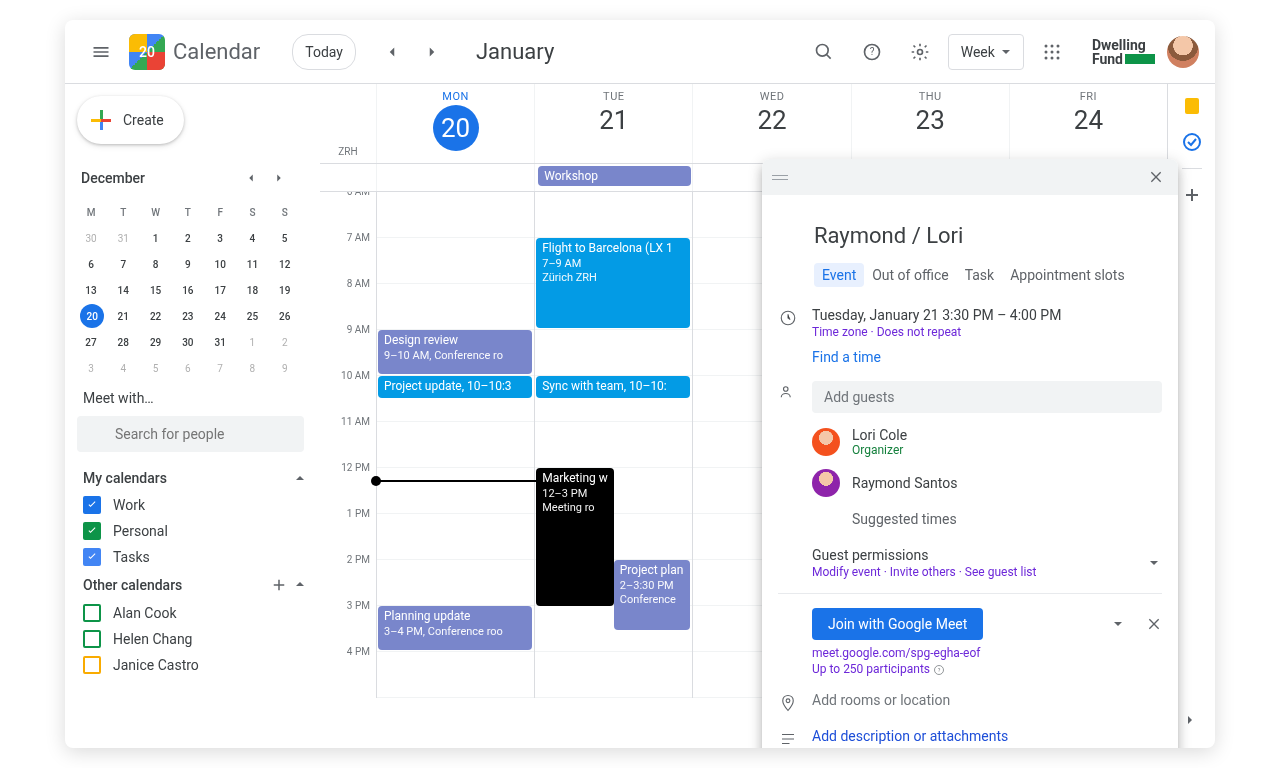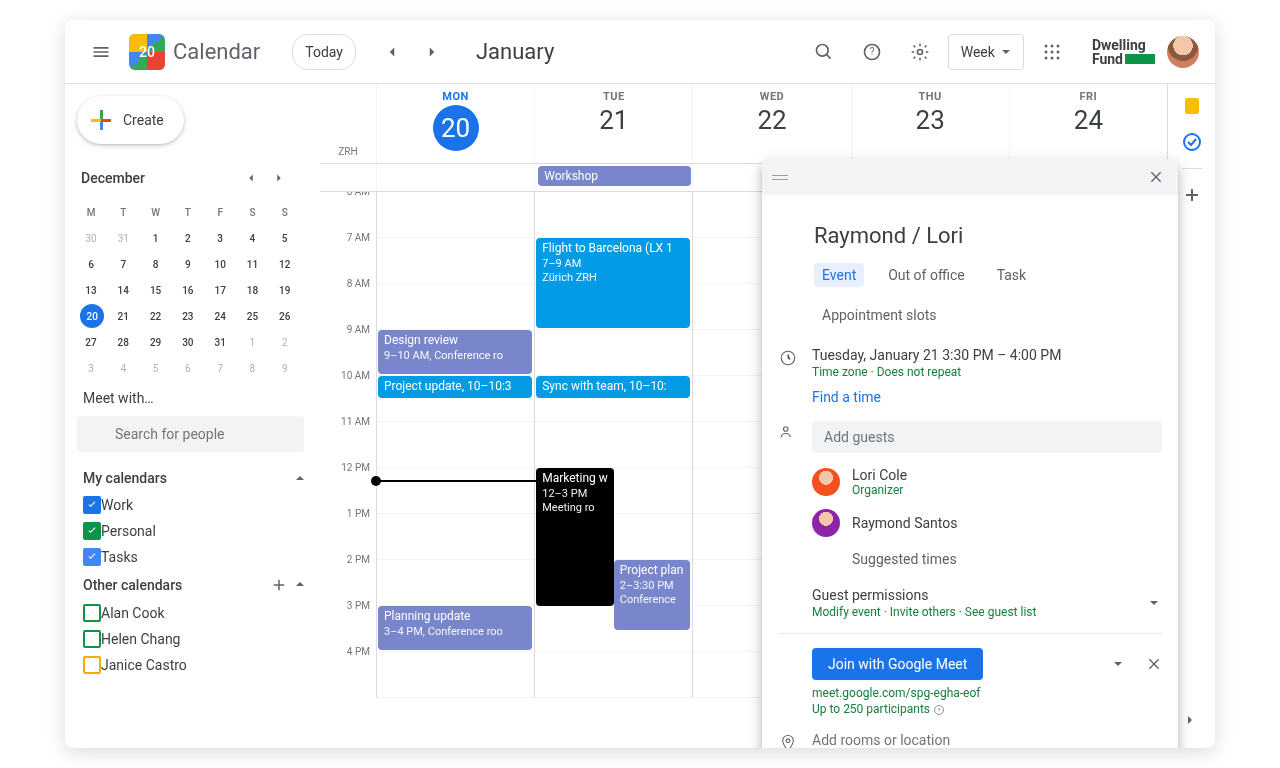--- a/index.html
+++ b/index.html
@@ -41,31 +41,31 @@
 .mini-grid{display:grid;grid-template-columns:repeat(7,1fr);gap:2px;font-size:10px}
 .mini-cell{width:28px;height:24px;display:flex;align-items:center;justify-content:center;border-radius:50%;cursor:pointer;color:#3c4043}
 .mini-head{color:#70757a;font-weight:500}
 .mini-dim{color:#b0b0b0}
 .mini-bold{font-weight:500}
 .mini-today{background:#1a73e8;color:#fff;width:24px;height:24px;margin:0 auto}
 .sect-title{font-size:14px;color:#3c4043;padding:10px 6px}
 .search-ppl{height:36px;background:#f1f3f4;border-radius:4px;display:flex;align-items:center;padding:0 12px;gap:26px;margin-bottom:12px;margin-right:16px}
 .search-ppl input{border:none;background:none;outline:none;font-size:14px;flex:1;color:#5f6368}
 .cal-group-hdr{display:flex;align-items:center;justify-content:space-between;padding:6px 12px 6px 6px;font-size:14px;font-weight:500;cursor:pointer}
-.cal-item{display:flex;align-items:center;gap:0;padding:4px 6px;font-size:14px}
+.cal-item{display:flex;align-items:center;gap:12px;padding:4px 6px;font-size:14px}
 .chk{width:18px;height:18px;border-radius:2px;display:flex;align-items:center;justify-content:center;color:#fff;font-size:12px}
 .chk.filled{background:var(--c)}
 .chk.empty{border:2px solid var(--c);background:#fff}
 
 .main{flex:1;display:flex;overflow:hidden;position:relative}
 .grid-wrap{flex:1;display:flex;flex-direction:column}
 .day-hdr{display:flex;height:80px;border-bottom:1px solid #dadce0}
 .tz-col{width:56px;display:flex;align-items:flex-end;justify-content:center;padding-bottom:6px;font-size:10px;color:#70757a}
 .day-col-hdr{flex:1;display:flex;flex-direction:column;align-items:center;padding-top:6px;border-left:1px solid #f1f3f4}
-.dow{font-size:11px;font-weight:700;color:#70757a;letter-spacing:0.5px}
+.dow{font-size:11px;font-weight:400;color:#70757a;letter-spacing:0.5px}
 .dow.active{color:#1a73e8}
 .dnum{font-size:26px;color:#3c4043;margin-top:2px}
 .dnum.active{width:46px;height:46px;background:#1a73e8;color:#fff;border-radius:50%;display:flex;align-items:center;justify-content:center}
 .allday-row{display:flex;height:28px;border-bottom:1px solid #dadce0}
 .allday-cell{flex:1;border-left:1px solid #f1f3f4;padding:2px}
 .grid-scroll{flex:1;overflow-y:auto;position:relative}
 .grid-inner{display:flex;position:relative}
 .time-col{width:56px}
 .hour-lbl{height:46px;font-size:10px;color:#70757a;text-align:right;padding-right:6px;position:relative;top:-6px}
 .day-cols{flex:1;display:flex;position:relative}
@@ -76,27 +76,27 @@
 .ev-sub{font-size:11px;opacity:0.95}
 .now-line{position:absolute;left:0;right:0;height:2px;background:#000;z-index:5}
 .now-dot{position:absolute;left:-5px;top:-4px;width:10px;height:10px;background:#000;border-radius:50%}
 
 .popup{position:absolute;left:697px;top:139px;width:416px;background:#fff;border-radius:8px;box-shadow:0 8px 10px 1px rgba(0,0,0,0.14),0 3px 14px 2px rgba(0,0,0,0.12),0 5px 5px -3px rgba(0,0,0,0.2);z-index:100;overflow:hidden}
 .pop-hdr{height:36px;background:#f1f3f4;display:flex;align-items:center;justify-content:space-between;padding:0 8px}
 .drag-h{width:20px;display:flex;flex-direction:column;gap:3px;align-items:center}
 .drag-h span{width:16px;height:1px;background:#9aa0a6}
 .pop-body{padding:16px 16px}
 .pop-title{font-size:22px;color:#3c4043;padding:12px 0 6px 36px;border-bottom:1px solid transparent}
-.pop-tabs{display:flex;gap:16px;padding:8px 0 12px 36px;flex-wrap:wrap}
+.pop-tabs{display:flex;gap:0;padding:8px 0 12px 36px;flex-wrap:wrap}
 .pop-tab{font-size:14px;padding:4px 8px;border-radius:4px;cursor:pointer;color:#5f6368}
 .pop-tab.active{background:#e8f0fe;color:#1a73e8}
 .pop-row{display:flex;gap:14px;padding:8px 0;align-items:flex-start}
 .pop-ico{width:20px;color:#5f6368;flex-shrink:0;display:flex;justify-content:center;padding-top:2px}
 .pop-content{flex:1;font-size:14px;color:#3c4043}
-.pop-sub{font-size:12px;color:#15803d;margin-top:2px}
+.pop-sub{font-size:12px;color:#6d28d9;margin-top:2px}
 .link{color:#1a73e8;cursor:pointer;font-size:14px}
 .guest-input{background:#f1f3f4;border-radius:4px;padding:8px 12px;font-size:14px;color:#70757a;margin-bottom:8px}
 .guest{display:flex;align-items:center;gap:12px;padding:6px 0}
 .gavatar{width:28px;height:28px;border-radius:50%}
 .gname{font-size:14px;color:#3c4043}
 .grole{font-size:12px;color:#15803d}
 .meet-btn{background:#1a73e8;color:#fff;border:none;padding:8px 16px;border-radius:4px;font-size:14px;cursor:pointer}
 .meet-row{display:flex;align-items:center;gap:8px}
 .pop-footer{display:flex;justify-content:flex-end;gap:12px;padding:12px 16px;align-items:center}
 .divider{height:1px;background:#e8eaed;margin:6px 0}

